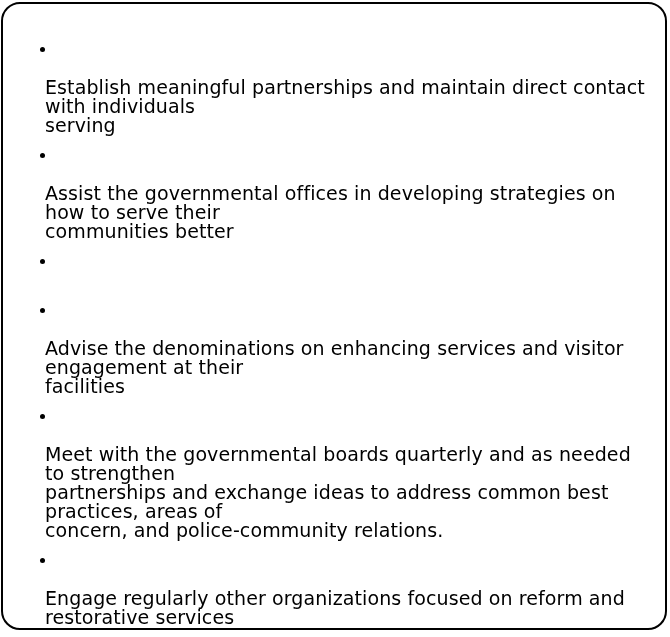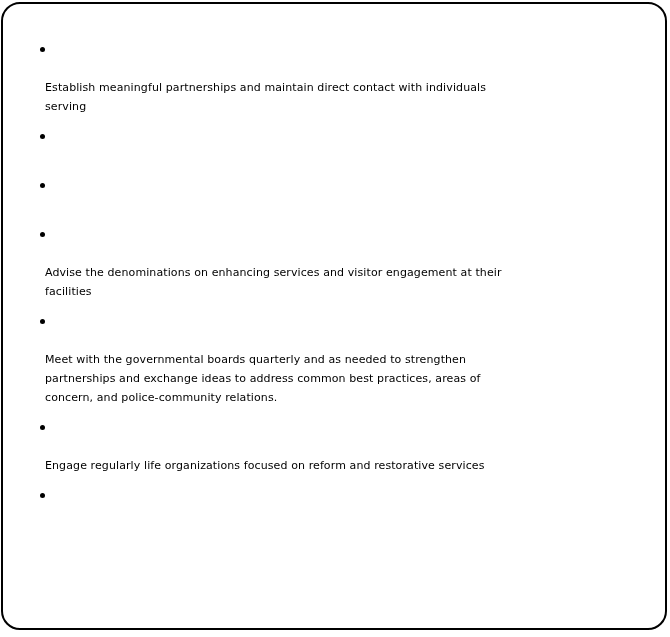--- a/index.html
+++ b/index.html
@@ -28,21 +28,21 @@
   }
   ul.bullet-list {
     list-style: none;
     margin: 0;
     padding: 36px 14px 0 0;
   }
   ul.bullet-list > li {
     position: relative;
     padding-left: 42px;
     text-indent: 23px;
-    font-size: 11px;
+    font-size: 19px;
     line-height: 19px;
     margin: 0 0 11px 0;
     white-space: pre-line;
     letter-spacing: 0.1px;
   }
   ul.bullet-list > li .bullet {
     position: absolute;
     left: 37px;
     top: 7px;
     width: 5px;
@@ -60,37 +60,39 @@
 
 <div class="card">
   <ul class="bullet-list">
     <li>
       <span class="bullet"></span>
       <span class="item-text">Establish meaningful partnerships and maintain direct contact with individuals
 serving</span>
     </li>
     <li>
       <span class="bullet"></span>
+      <span class="item-text">Assist the governmental offices in developing strategies on how to serve their
+communities better</span>
     </li>
     <li>
       <span class="bullet"></span>
     </li>
     <li>
       <span class="bullet"></span>
       <span class="item-text">Advise the denominations on enhancing services and visitor engagement at their
 facilities</span>
     </li>
     <li>
       <span class="bullet"></span>
       <span class="item-text">Meet with the governmental boards quarterly and as needed to strengthen
 partnerships and exchange ideas to address common best practices, areas of
 concern, and police-community relations.</span>
     </li>
     <li>
       <span class="bullet"></span>
-      <span class="item-text">Engage regularly life organizations focused on reform and restorative services</span>
+      <span class="item-text">Engage regularly other organizations focused on reform and restorative services</span>
     </li>
     <li>
       <span class="bullet"></span>
     </li>
 
   </ul>
 </div>
 
 </body></html>

